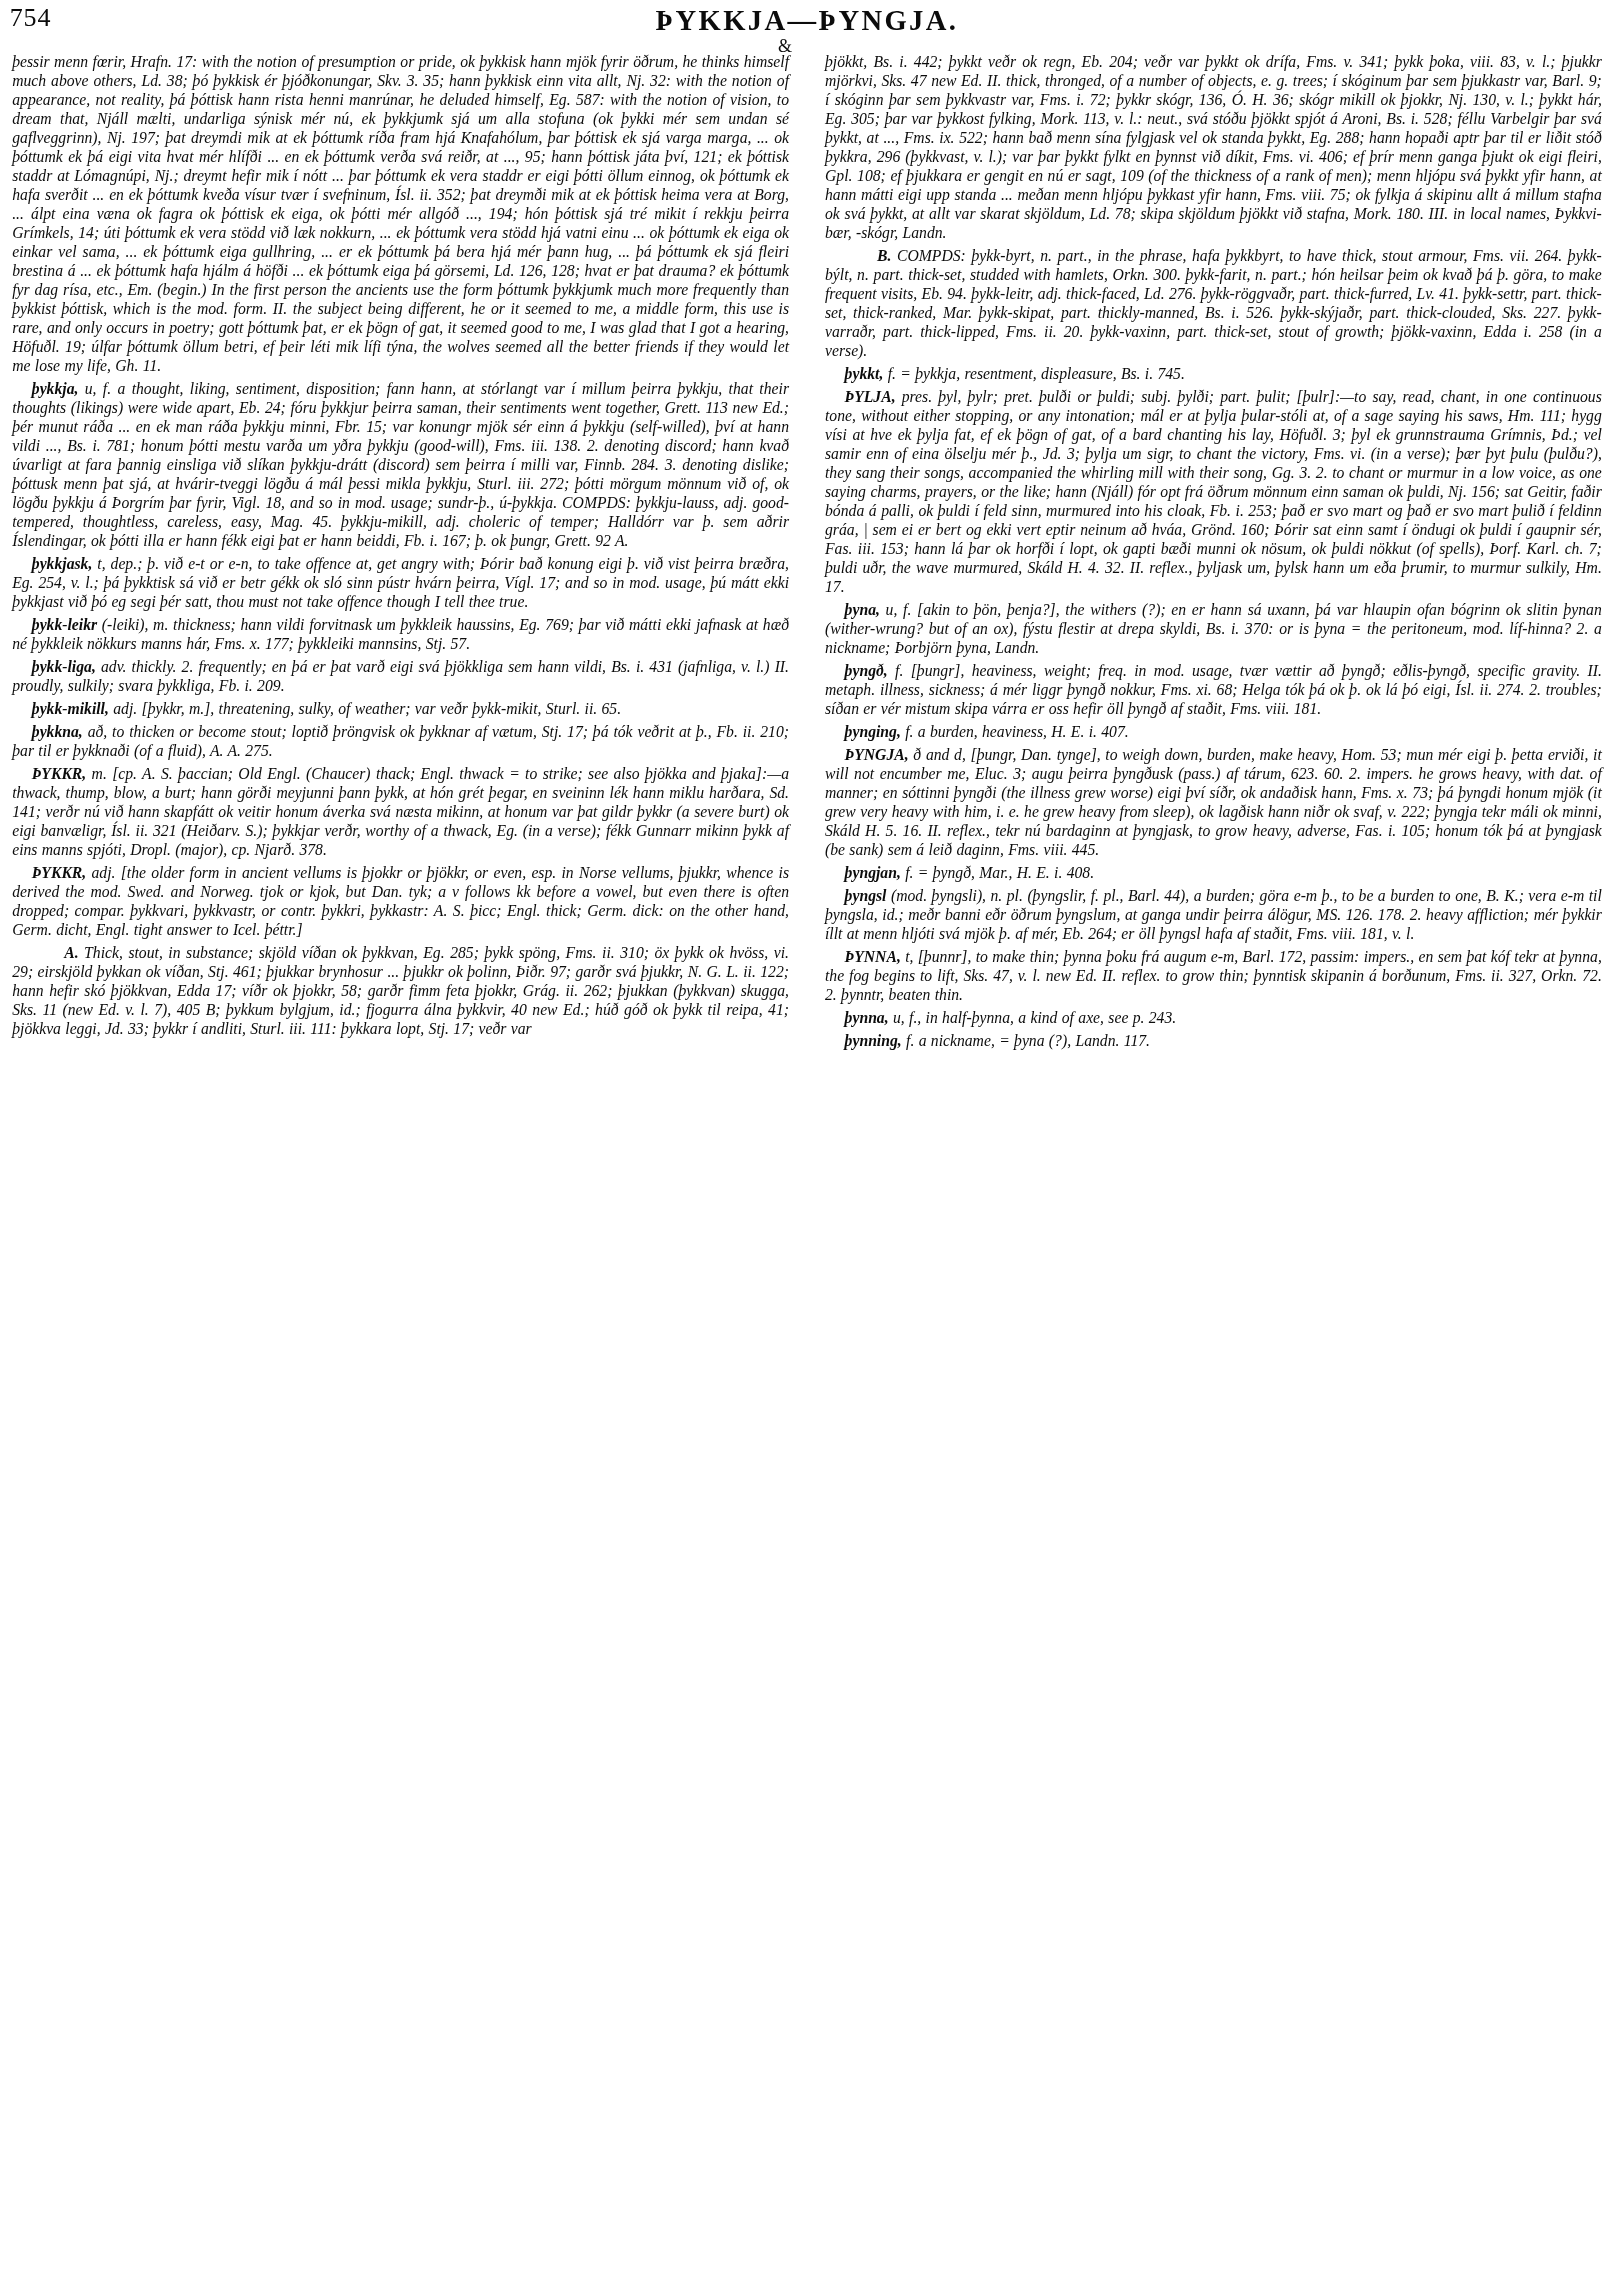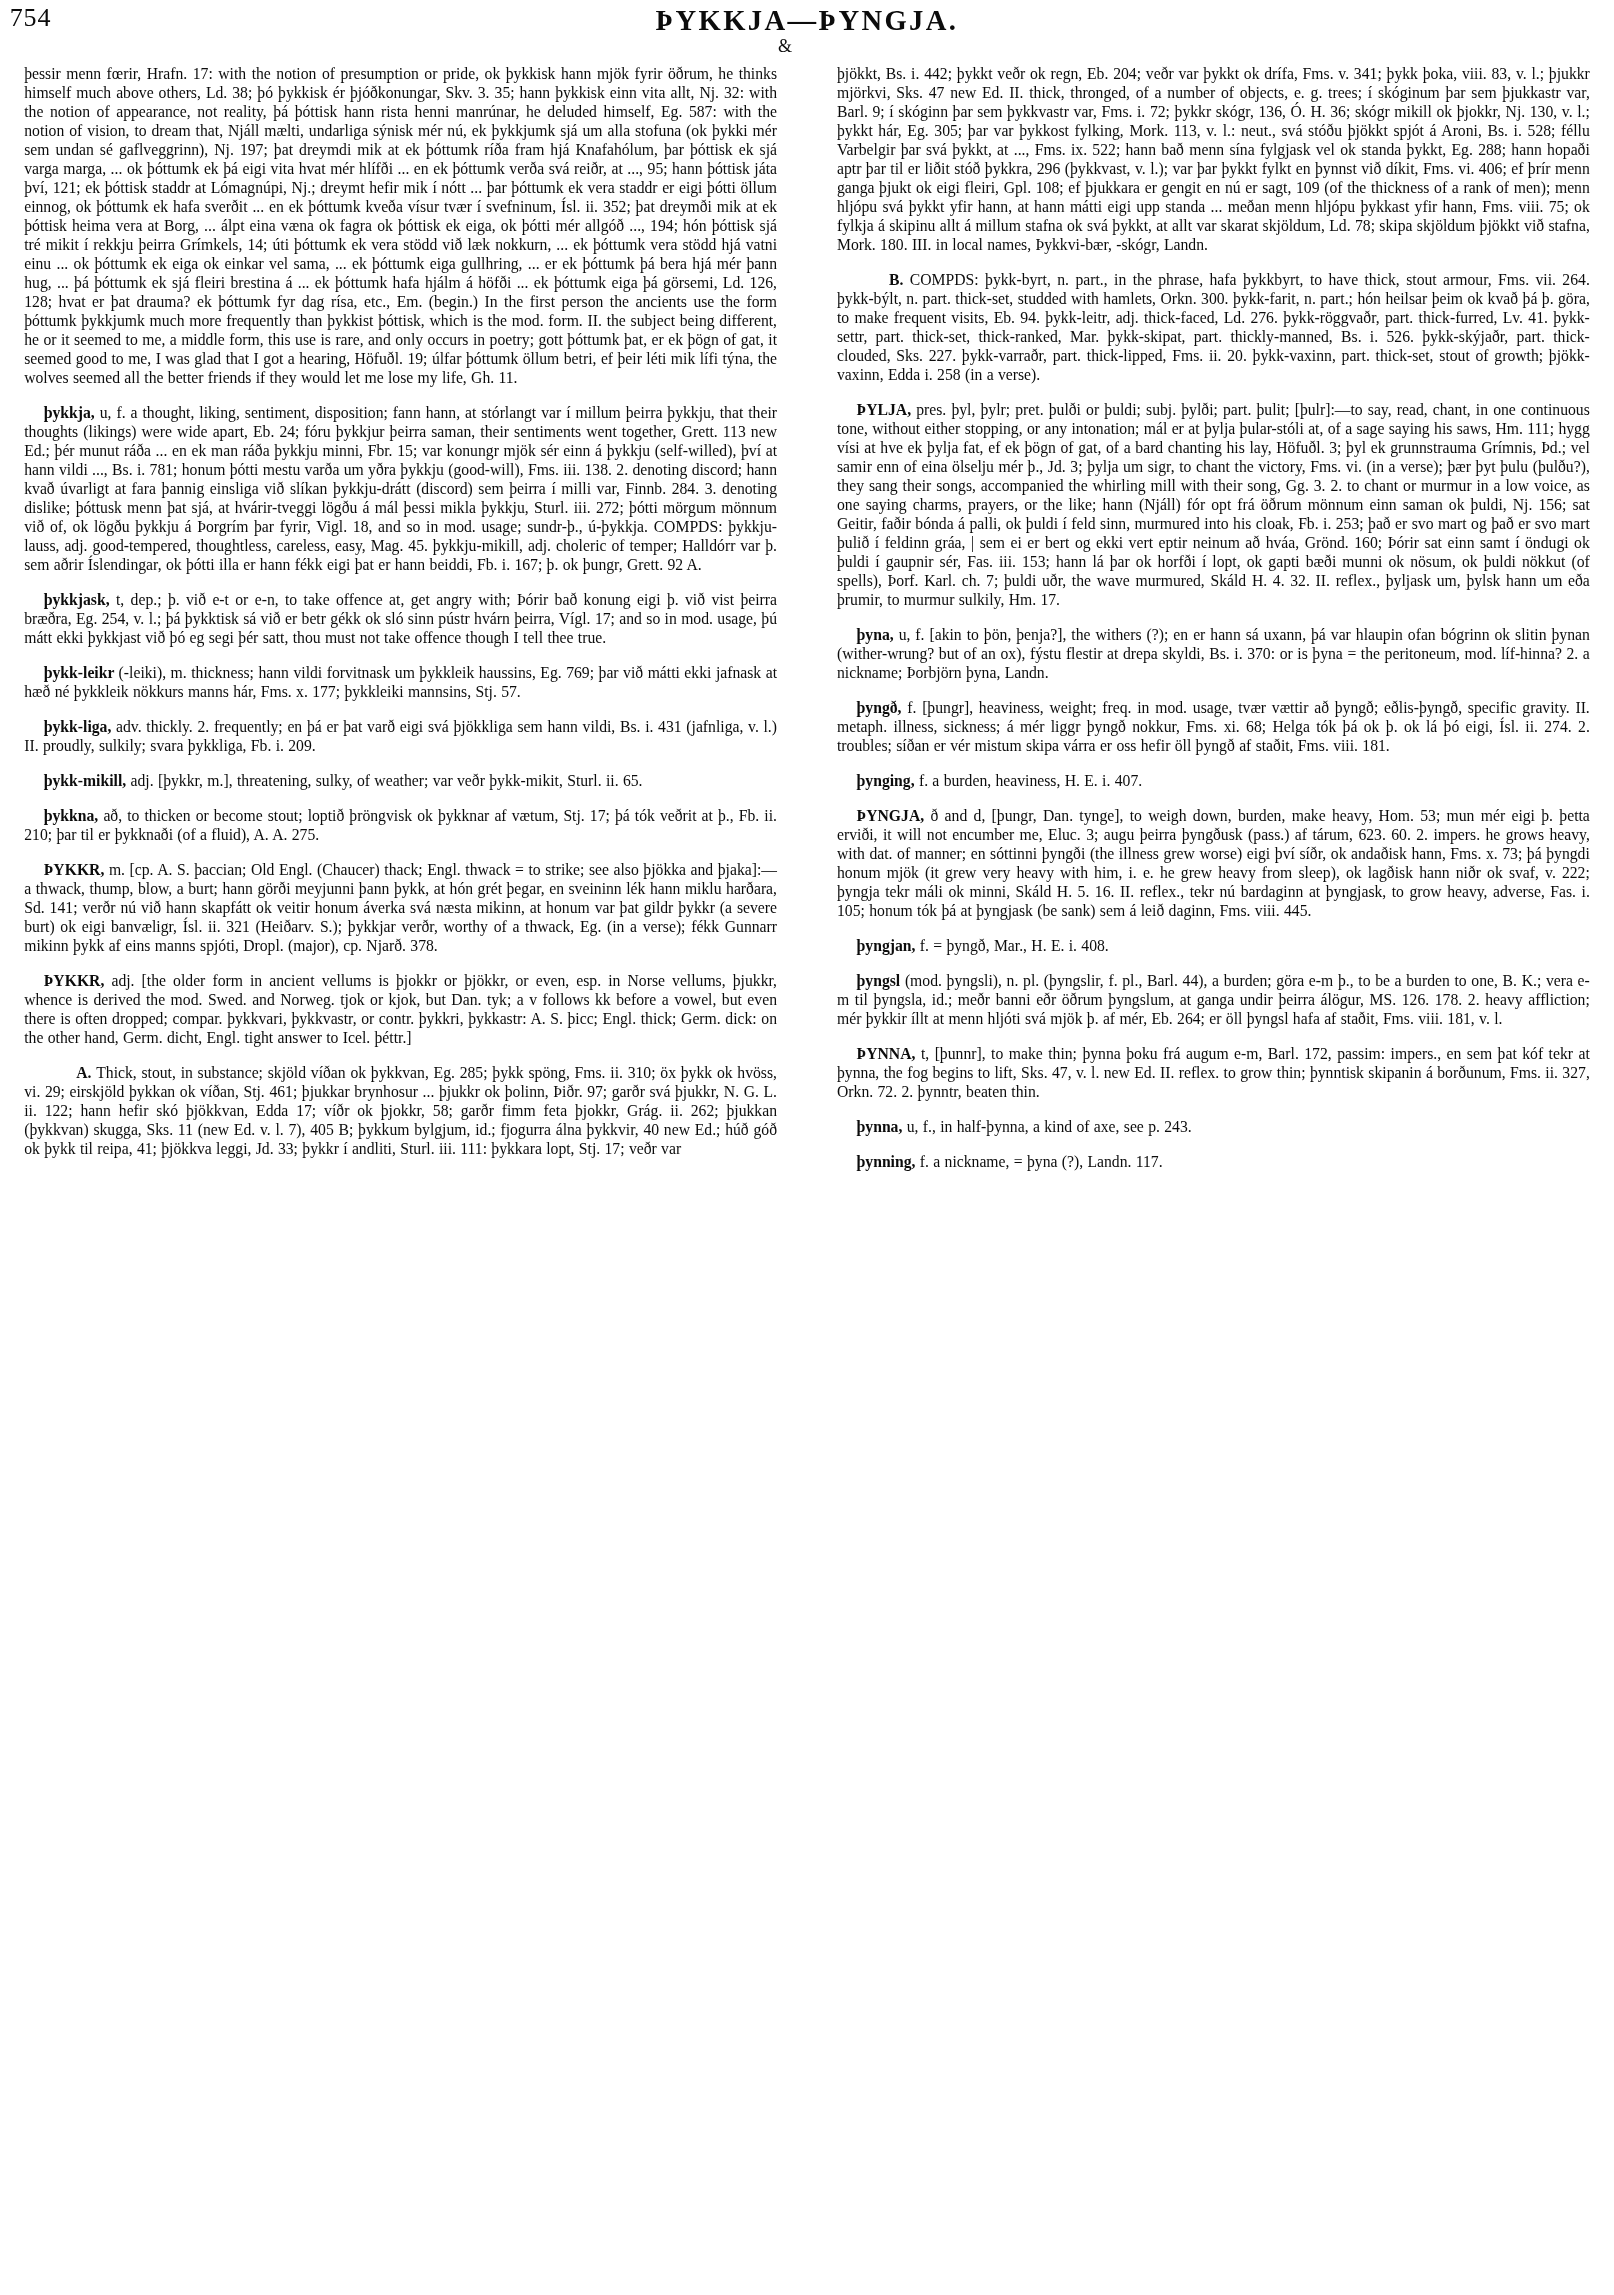--- a/index.html
+++ b/index.html
@@ -53,22 +53,23 @@
     padding: 1.6px 8.2px 0 8.2px;
   }
   .column {
     flex: 1 1 0;
     text-align: justify;
     font-size: 15.7px;
     line-height: 19px;
     word-spacing: 0.4px;
   }
   .column p.entry {
-    margin: 16px;
+    margin: 4px;
     text-indent: 19.6px;
+    font-style: italic;
   }
   .column p.cont {
     text-indent: 0;
   }
   .column p.section {
     text-indent: 52px;
   }
   .headword {
     font-weight: bold;
   }
@@ -94,20 +95,21 @@
         <p class="entry"><span class="headword">þykk-liga, </span>adv. thickly. 2. frequently; en þá er þat varð eigi svá þjökkliga sem hann vildi, Bs. i. 431 (jafnliga, v. l.) II. proudly, sulkily; svara þykkliga, Fb. i. 209.</p>
         <p class="entry"><span class="headword">þykk-mikill, </span>adj. [þykkr, m.], threatening, sulky, of weather; var veðr þykk-mikit, Sturl. ii. 65.</p>
         <p class="entry"><span class="headword">þykkna, </span>að, to thicken or become stout; loptið þröngvisk ok þykknar af vætum, Stj. 17; þá tók veðrit at þ., Fb. ii. 210; þar til er þykknaði (of a fluid), A. A. 275.</p>
         <p class="entry"><span class="headword">ÞYKKR, </span>m. [cp. A. S. þaccian; Old Engl. (Chaucer) thack; Engl. thwack = to strike; see also þjökka and þjaka]:—a thwack, thump, blow, a burt; hann görði meyjunni þann þykk, at hón grét þegar, en sveininn lék hann miklu harðara, Sd. 141; verðr nú við hann skapfátt ok veitir honum áverka svá næsta mikinn, at honum var þat gildr þykkr (a severe burt) ok eigi banvæligr, Ísl. ii. 321 (Heiðarv. S.); þykkjar verðr, worthy of a thwack, Eg. (in a verse); fékk Gunnarr mikinn þykk af eins manns spjóti, Dropl. (major), cp. Njarð. 378.</p>
         <p class="entry"><span class="headword">ÞYKKR, </span>adj. [the older form in ancient vellums is þjokkr or þjökkr, or even, esp. in Norse vellums, þjukkr, whence is derived the mod. Swed. and Norweg. tjok or kjok, but Dan. tyk; a v follows kk before a vowel, but even there is often dropped; compar. þykkvari, þykkvastr, or contr. þykkri, þykkastr: A. S. þicc; Engl. thick; Germ. dick: on the other hand, Germ. dicht, Engl. tight answer to Icel. þéttr.]</p>
         <p class="entry section"><span class="headword">A. </span>Thick, stout, in substance; skjöld víðan ok þykkvan, Eg. 285; þykk spöng, Fms. ii. 310; öx þykk ok hvöss, vi. 29; eirskjöld þykkan ok víðan, Stj. 461; þjukkar brynhosur ... þjukkr ok þolinn, Þiðr. 97; garðr svá þjukkr, N. G. L. ii. 122; hann hefir skó þjökkvan, Edda 17; víðr ok þjokkr, 58; garðr fimm feta þjokkr, Grág. ii. 262; þjukkan (þykkvan) skugga, Sks. 11 (new Ed. v. l. 7), 405 B; þykkum bylgjum, id.; fjogurra álna þykkvir, 40 new Ed.; húð góð ok þykk til reipa, 41; þjökkva leggi, Jd. 33; þykkr í andliti, Sturl. iii. 111: þykkara lopt, Stj. 17; veðr var</p>
       </div>
     <div class="column">
         <p class="entry cont">þjökkt, Bs. i. 442; þykkt veðr ok regn, Eb. 204; veðr var þykkt ok drífa, Fms. v. 341; þykk þoka, viii. 83, v. l.; þjukkr mjörkvi, Sks. 47 new Ed. II. thick, thronged, of a number of objects, e. g. trees; í skóginum þar sem þjukkastr var, Barl. 9; í skóginn þar sem þykkvastr var, Fms. i. 72; þykkr skógr, 136, Ó. H. 36; skógr mikill ok þjokkr, Nj. 130, v. l.; þykkt hár, Eg. 305; þar var þykkost fylking, Mork. 113, v. l.: neut., svá stóðu þjökkt spjót á Aroni, Bs. i. 528; féllu Varbelgir þar svá þykkt, at ..., Fms. ix. 522; hann bað menn sína fylgjask vel ok standa þykkt, Eg. 288; hann hopaði aptr þar til er liðit stóð þykkra, 296 (þykkvast, v. l.); var þar þykkt fylkt en þynnst við díkit, Fms. vi. 406; ef þrír menn ganga þjukt ok eigi fleiri, Gpl. 108; ef þjukkara er gengit en nú er sagt, 109 (of the thickness of a rank of men); menn hljópu svá þykkt yfir hann, at hann mátti eigi upp standa ... meðan menn hljópu þykkast yfir hann, Fms. viii. 75; ok fylkja á skipinu allt á millum stafna ok svá þykkt, at allt var skarat skjöldum, Ld. 78; skipa skjöldum þjökkt við stafna, Mork. 180. III. in local names, Þykkvi-bær, -skógr, Landn.</p>
         <p class="entry section"><span class="headword">B. </span>COMPDS: þykk-byrt, n. part., in the phrase, hafa þykkbyrt, to have thick, stout armour, Fms. vii. 264. þykk-býlt, n. part. thick-set, studded with hamlets, Orkn. 300. þykk-farit, n. part.; hón heilsar þeim ok kvað þá þ. göra, to make frequent visits, Eb. 94. þykk-leitr, adj. thick-faced, Ld. 276. þykk-röggvaðr, part. thick-furred, Lv. 41. þykk-settr, part. thick-set, thick-ranked, Mar. þykk-skipat, part. thickly-manned, Bs. i. 526. þykk-skýjaðr, part. thick-clouded, Sks. 227. þykk-varraðr, part. thick-lipped, Fms. ii. 20. þykk-vaxinn, part. thick-set, stout of growth; þjökk-vaxinn, Edda i. 258 (in a verse).</p>
+        <p class="entry"><span class="headword">þykkt, </span>f. = þykkja, resentment, displeasure, Bs. i. 745.</p>
         <p class="entry"><span class="headword">ÞYLJA, </span>pres. þyl, þylr; pret. þulði or þuldi; subj. þylði; part. þulit; [þulr]:—to say, read, chant, in one continuous tone, without either stopping, or any intonation; mál er at þylja þular-stóli at, of a sage saying his saws, Hm. 111; hygg vísi at hve ek þylja fat, ef ek þögn of gat, of a bard chanting his lay, Höfuðl. 3; þyl ek grunnstrauma Grímnis, Þd.; vel samir enn of eina ölselju mér þ., Jd. 3; þylja um sigr, to chant the victory, Fms. vi. (in a verse); þær þyt þulu (þulðu?), they sang their songs, accompanied the whirling mill with their song, Gg. 3. 2. to chant or murmur in a low voice, as one saying charms, prayers, or the like; hann (Njáll) fór opt frá öðrum mönnum einn saman ok þuldi, Nj. 156; sat Geitir, faðir bónda á palli, ok þuldi í feld sinn, murmured into his cloak, Fb. i. 253; það er svo mart og það er svo mart þulið í feldinn gráa, | sem ei er bert og ekki vert eptir neinum að hváa, Grönd. 160; Þórir sat einn samt í öndugi ok þuldi í gaupnir sér, Fas. iii. 153; hann lá þar ok horfði í lopt, ok gapti bæði munni ok nösum, ok þuldi nökkut (of spells), Þorf. Karl. ch. 7; þuldi uðr, the wave murmured, Skáld H. 4. 32. II. reflex., þyljask um, þylsk hann um eða þrumir, to murmur sulkily, Hm. 17.</p>
         <p class="entry"><span class="headword">þyna, </span>u, f. [akin to þön, þenja?], the withers (?); en er hann sá uxann, þá var hlaupin ofan bógrinn ok slitin þynan (wither-wrung? but of an ox), fýstu flestir at drepa skyldi, Bs. i. 370: or is þyna = the peritoneum, mod. líf-hinna? 2. a nickname; Þorbjörn þyna, Landn.</p>
         <p class="entry"><span class="headword">þyngð, </span>f. [þungr], heaviness, weight; freq. in mod. usage, tvær vættir að þyngð; eðlis-þyngð, specific gravity. II. metaph. illness, sickness; á mér liggr þyngð nokkur, Fms. xi. 68; Helga tók þá ok þ. ok lá þó eigi, Ísl. ii. 274. 2. troubles; síðan er vér mistum skipa várra er oss hefir öll þyngð af staðit, Fms. viii. 181.</p>
         <p class="entry"><span class="headword">þynging, </span>f. a burden, heaviness, H. E. i. 407.</p>
         <p class="entry"><span class="headword">ÞYNGJA, </span>ð and d, [þungr, Dan. tynge], to weigh down, burden, make heavy, Hom. 53; mun mér eigi þ. þetta erviði, it will not encumber me, Eluc. 3; augu þeirra þyngðusk (pass.) af tárum, 623. 60. 2. impers. he grows heavy, with dat. of manner; en sóttinni þyngði (the illness grew worse) eigi því síðr, ok andaðisk hann, Fms. x. 73; þá þyngdi honum mjök (it grew very heavy with him, i. e. he grew heavy from sleep), ok lagðisk hann niðr ok svaf, v. 222; þyngja tekr máli ok minni, Skáld H. 5. 16. II. reflex., tekr nú bardaginn at þyngjask, to grow heavy, adverse, Fas. i. 105; honum tók þá at þyngjask (be sank) sem á leið daginn, Fms. viii. 445.</p>
         <p class="entry"><span class="headword">þyngjan, </span>f. = þyngð, Mar., H. E. i. 408.</p>
         <p class="entry"><span class="headword">þyngsl </span>(mod. þyngsli), n. pl. (þyngslir, f. pl., Barl. 44), a burden; göra e-m þ., to be a burden to one, B. K.; vera e-m til þyngsla, id.; meðr banni eðr öðrum þyngslum, at ganga undir þeirra álögur, MS. 126. 178. 2. heavy affliction; mér þykkir íllt at menn hljóti svá mjök þ. af mér, Eb. 264; er öll þyngsl hafa af staðit, Fms. viii. 181, v. l.</p>
         <p class="entry"><span class="headword">ÞYNNA, </span>t, [þunnr], to make thin; þynna þoku frá augum e-m, Barl. 172, passim: impers., en sem þat kóf tekr at þynna, the fog begins to lift, Sks. 47, v. l. new Ed. II. reflex. to grow thin; þynntisk skipanin á borðunum, Fms. ii. 327, Orkn. 72. 2. þynntr, beaten thin.</p>
         <p class="entry"><span class="headword">þynna, </span>u, f., in half-þynna, a kind of axe, see p. 243.</p>
         <p class="entry"><span class="headword">þynning, </span>f. a nickname, = þyna (?), Landn. 117.</p>

